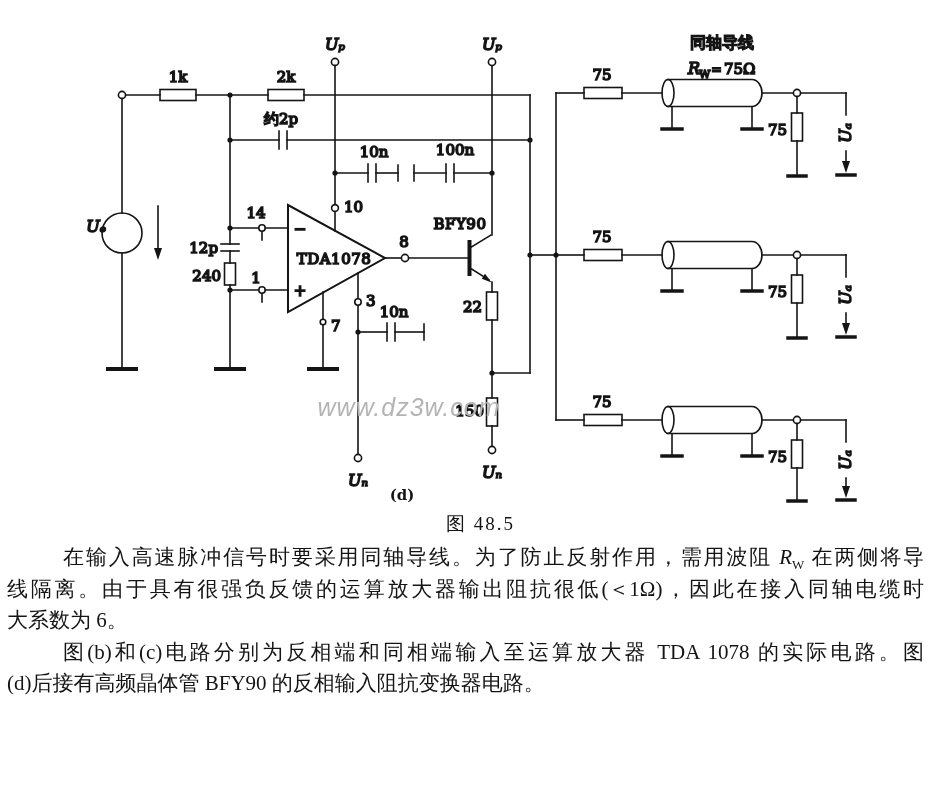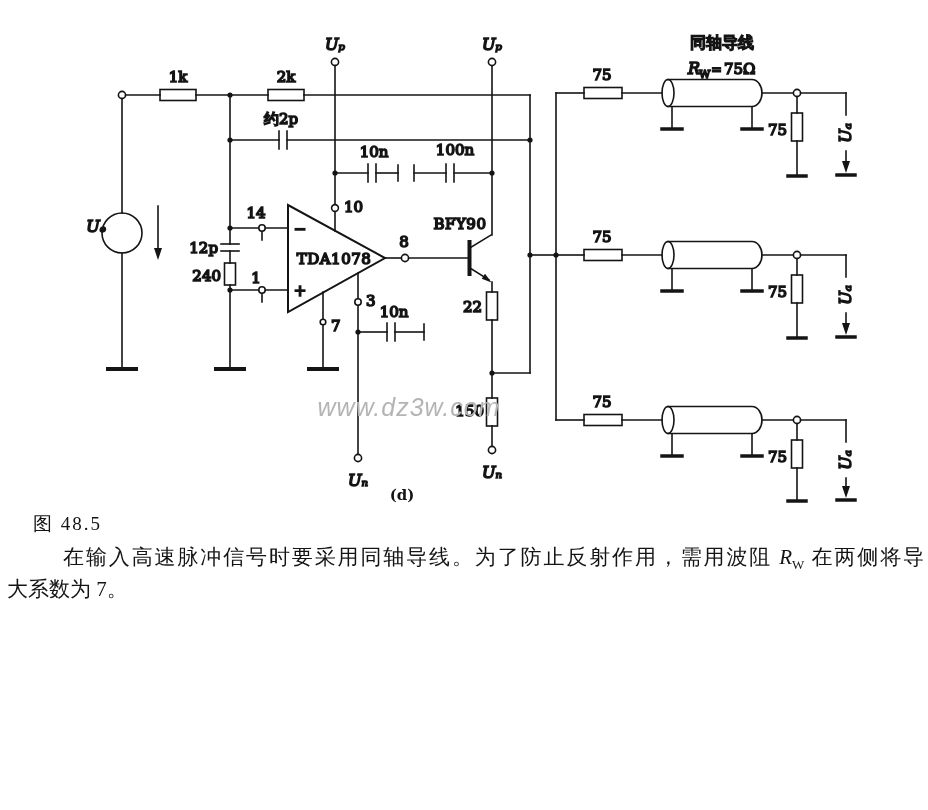--- a/index.html
+++ b/index.html
@@ -9,21 +9,21 @@
   svg text{fill:#141414;}
   .val{font-family:"DejaVu Serif","DejaVu Sans",serif;font-size:15px;}
   .val-sm{font-family:"DejaVu Serif","DejaVu Sans",serif;font-size:11px;}
   .uvar{font-family:"DejaVu Serif","DejaVu Sans",serif;font-style:italic;font-size:16px;}
   .cjk{font-family:"Liberation Serif","DejaVu Serif",serif;font-size:16px;}
   .chip{font-family:"DejaVu Serif","DejaVu Sans",serif;font-size:15px;letter-spacing:.5px;}
   .sign{font-family:"DejaVu Sans",sans-serif;font-size:15px;}
   .wm{font-family:"Liberation Sans","DejaVu Sans",sans-serif;font-style:italic;font-size:25px;
       fill:#b4b4b4;letter-spacing:1px;}
   .panel{font-family:"DejaVu Serif",serif;font-size:15px;font-weight:bold;}
-  .caption{ font-size:19px;letter-spacing:2px;height:26px;line-height:24px;padding-left:33px;}
+  .caption{ text-align:center;font-size:19px;letter-spacing:2px;height:26px;line-height:24px;padding-left:33px;}
   .bodytext{padding:4px 4px 0 7px;font-size:21px;line-height:31.5px;}
   .bline{white-space:nowrap;}
   .bline.just{text-align:justify;text-align-last:justify;white-space:normal;
               word-break:break-all;height:31.5px;overflow:hidden;}
   .bline.indent{text-indent:56px;}
   .bodytext i{font-family:"Liberation Serif",serif;}
   .bodytext sub{font-size:.62em;}
 </style>
 </head>
 <body>
@@ -275,17 +275,22 @@
 
   <text class="wm" x="409" y="416" text-anchor="middle" stroke="none">www.dz3w.com</text>
   <text class="panel" x="402" y="500" text-anchor="middle" stroke="none">(d)</text>
 </svg>
 
 <div class="caption">图 48.5</div>
 
 <div class="bodytext">
   <div>
         <div class="bline indent just">在输入高速脉冲信号时要采用同轴导线。为了防止反射作用，需用波阻 <i>R</i><sub>W</sub> 在两侧将导</div>
-        <div class="bline">大系数为 7。</div>
+        <div class="bline just">线隔离。由于具有很强负反馈的运算放大器输出阻抗很低(＜1Ω)，因此在接入同轴电缆时</div>
+        <div class="bline">大系数为 6。</div>
+      </div>
+  <div>
+        <div class="bline indent just">图(b)和(c)电路分别为反相端和同相端输入至运算放大器 TDA 1078 的实际电路。图</div>
+        <div class="bline">(d)后接有高频晶体管 BFY90 的反相输入阻抗变换器电路。</div>
       </div>
 </div>
 
 </div>
 
 </body></html>

